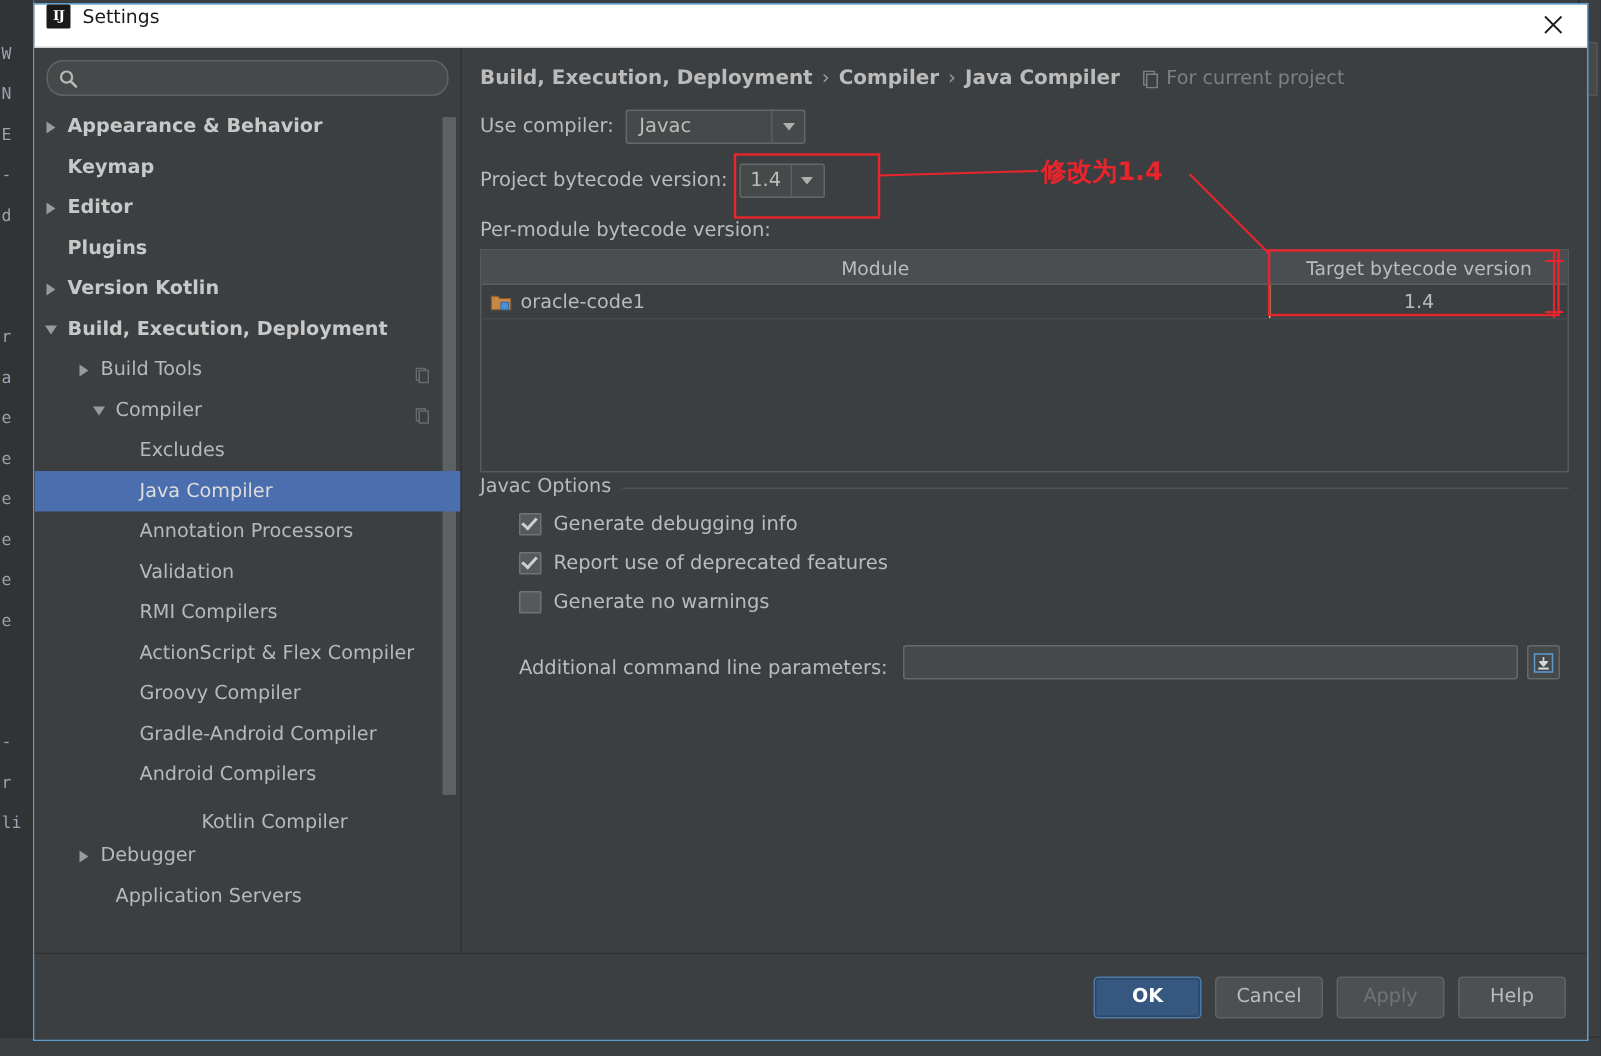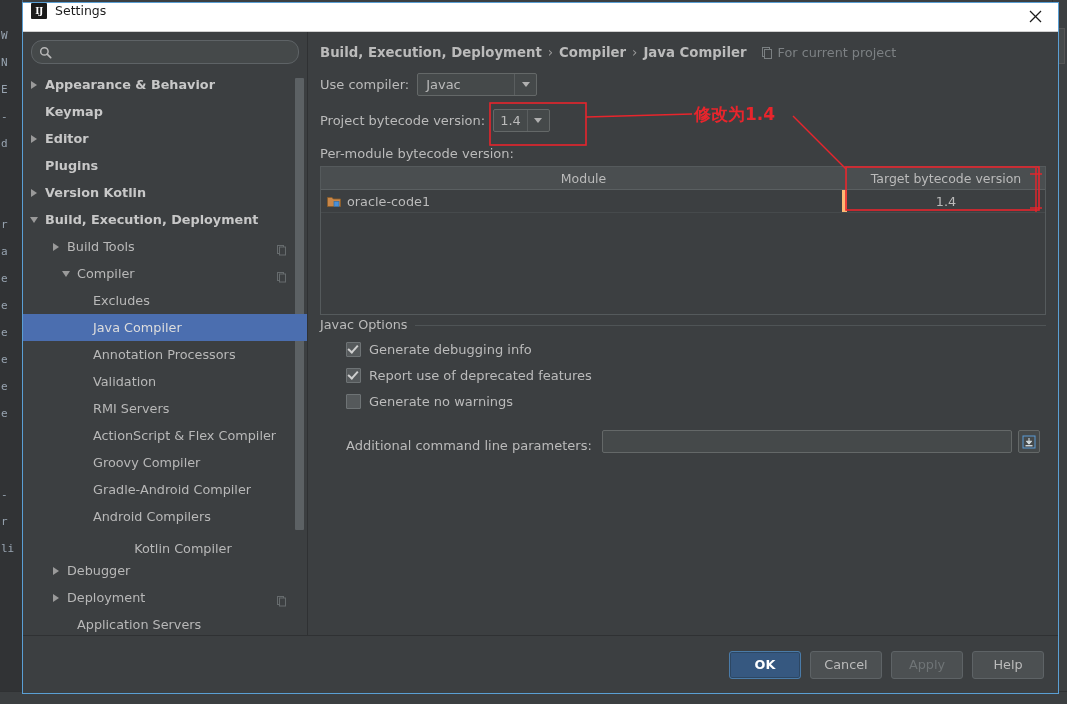--- a/index.html
+++ b/index.html
@@ -275,21 +275,21 @@
   .table-row {
     display: flex;
     height: 22px;
     border-bottom: 1px solid #464a4c;
   }
   .td {
     display: flex; align-items: center;
     font-size: 12.8px; color: #bbbbbb;
     box-sizing: border-box;
   }
-  .td.module { flex: 1; padding-left: 6px; border-right: 5px solid #fdba74; }
+  .td.module { flex: 1; padding-left: 6px; border-right: 1px solid #fdba74; }
   .td.target { width: 198px; justify-content: center; }
   .module-icon { width: 15px; height: 13px; margin-right: 5px; flex:0 0 15px; }
 
   
   .group {
     margin-top: 10px;
     position: relative;
   }
   .group-title {
     position: absolute; left: 0; top: -8px;
@@ -518,21 +518,21 @@
             <div class="tree-row" style="padding-left: 54px;">
               <span class="arrow blank"></span>
               <span class="tree-label">Annotation Processors</span>
             </div>
             <div class="tree-row" style="padding-left: 54px;">
               <span class="arrow blank"></span>
               <span class="tree-label">Validation</span>
             </div>
             <div class="tree-row" style="padding-left: 54px;">
               <span class="arrow blank"></span>
-              <span class="tree-label">RMI Servers</span>
+              <span class="tree-label">RMI Compilers</span>
             </div>
             <div class="tree-row" style="padding-left: 54px;">
               <span class="arrow blank"></span>
               <span class="tree-label">ActionScript &amp; Flex Compiler</span>
             </div>
             <div class="tree-row" style="padding-left: 54px;">
               <span class="arrow blank"></span>
               <span class="tree-label">Groovy Compiler</span>
             </div>
             <div class="tree-row" style="padding-left: 54px;">
@@ -543,28 +543,20 @@
               <span class="arrow blank"></span>
               <span class="tree-label">Android Compilers</span>
             </div>
             <div class="tree-row" style="padding-left: 54px; flex-direction: column;">
               <span class="arrow blank"></span>
               <span class="tree-label">Kotlin Compiler</span>
             </div>
             <div class="tree-row" style="padding-left: 28px;">
               <span class="arrow right"></span>
               <span class="tree-label">Debugger</span>
-            </div>
-            <div class="tree-row" style="padding-left: 28px;">
-              <span class="arrow right"></span>
-              <span class="tree-label">Deployment</span>
-              <span class="copy-badge"><svg width="10" height="11" viewBox="0 0 10 11">
-                  <rect x="0.5" y="0.5" width="6" height="8" fill="none" stroke="#8a8f92"></rect>
-                  <rect x="2.5" y="2" width="6" height="8" fill="#3c3f41" stroke="#8a8f92"></rect>
-                </svg></span>
             </div>
             <div class="tree-row" style="padding-left: 38px;">
               <span class="arrow blank"></span>
               <span class="tree-label">Application Servers</span>
             </div>
           </div>
       </div>
 
       <div class="content">
 

